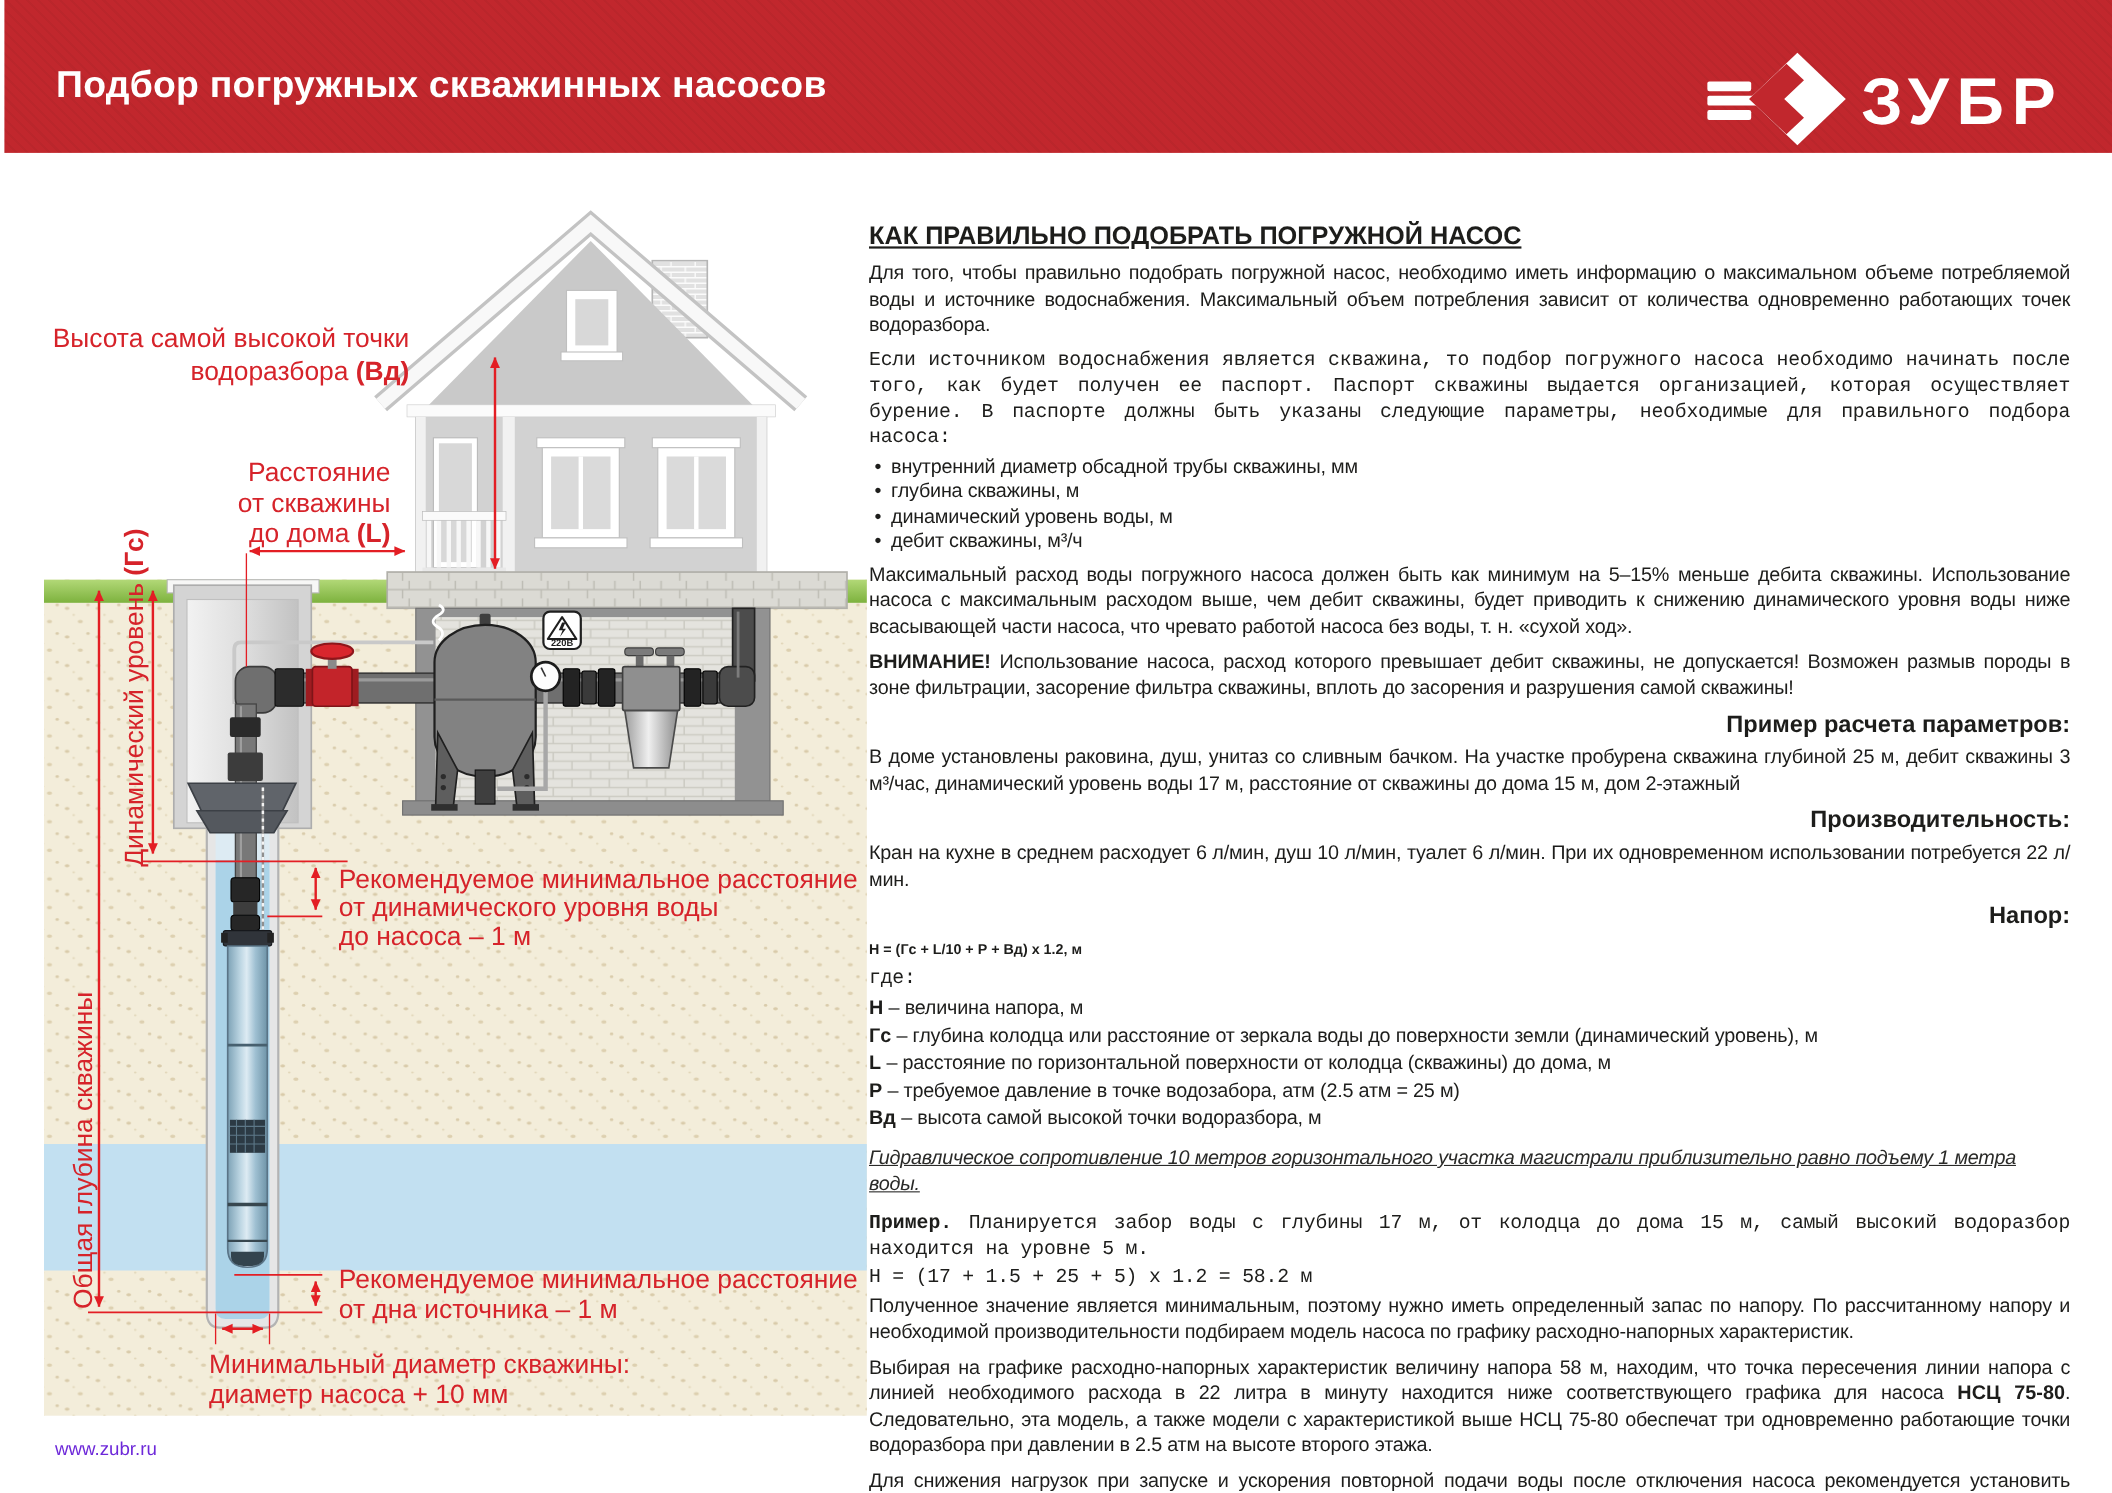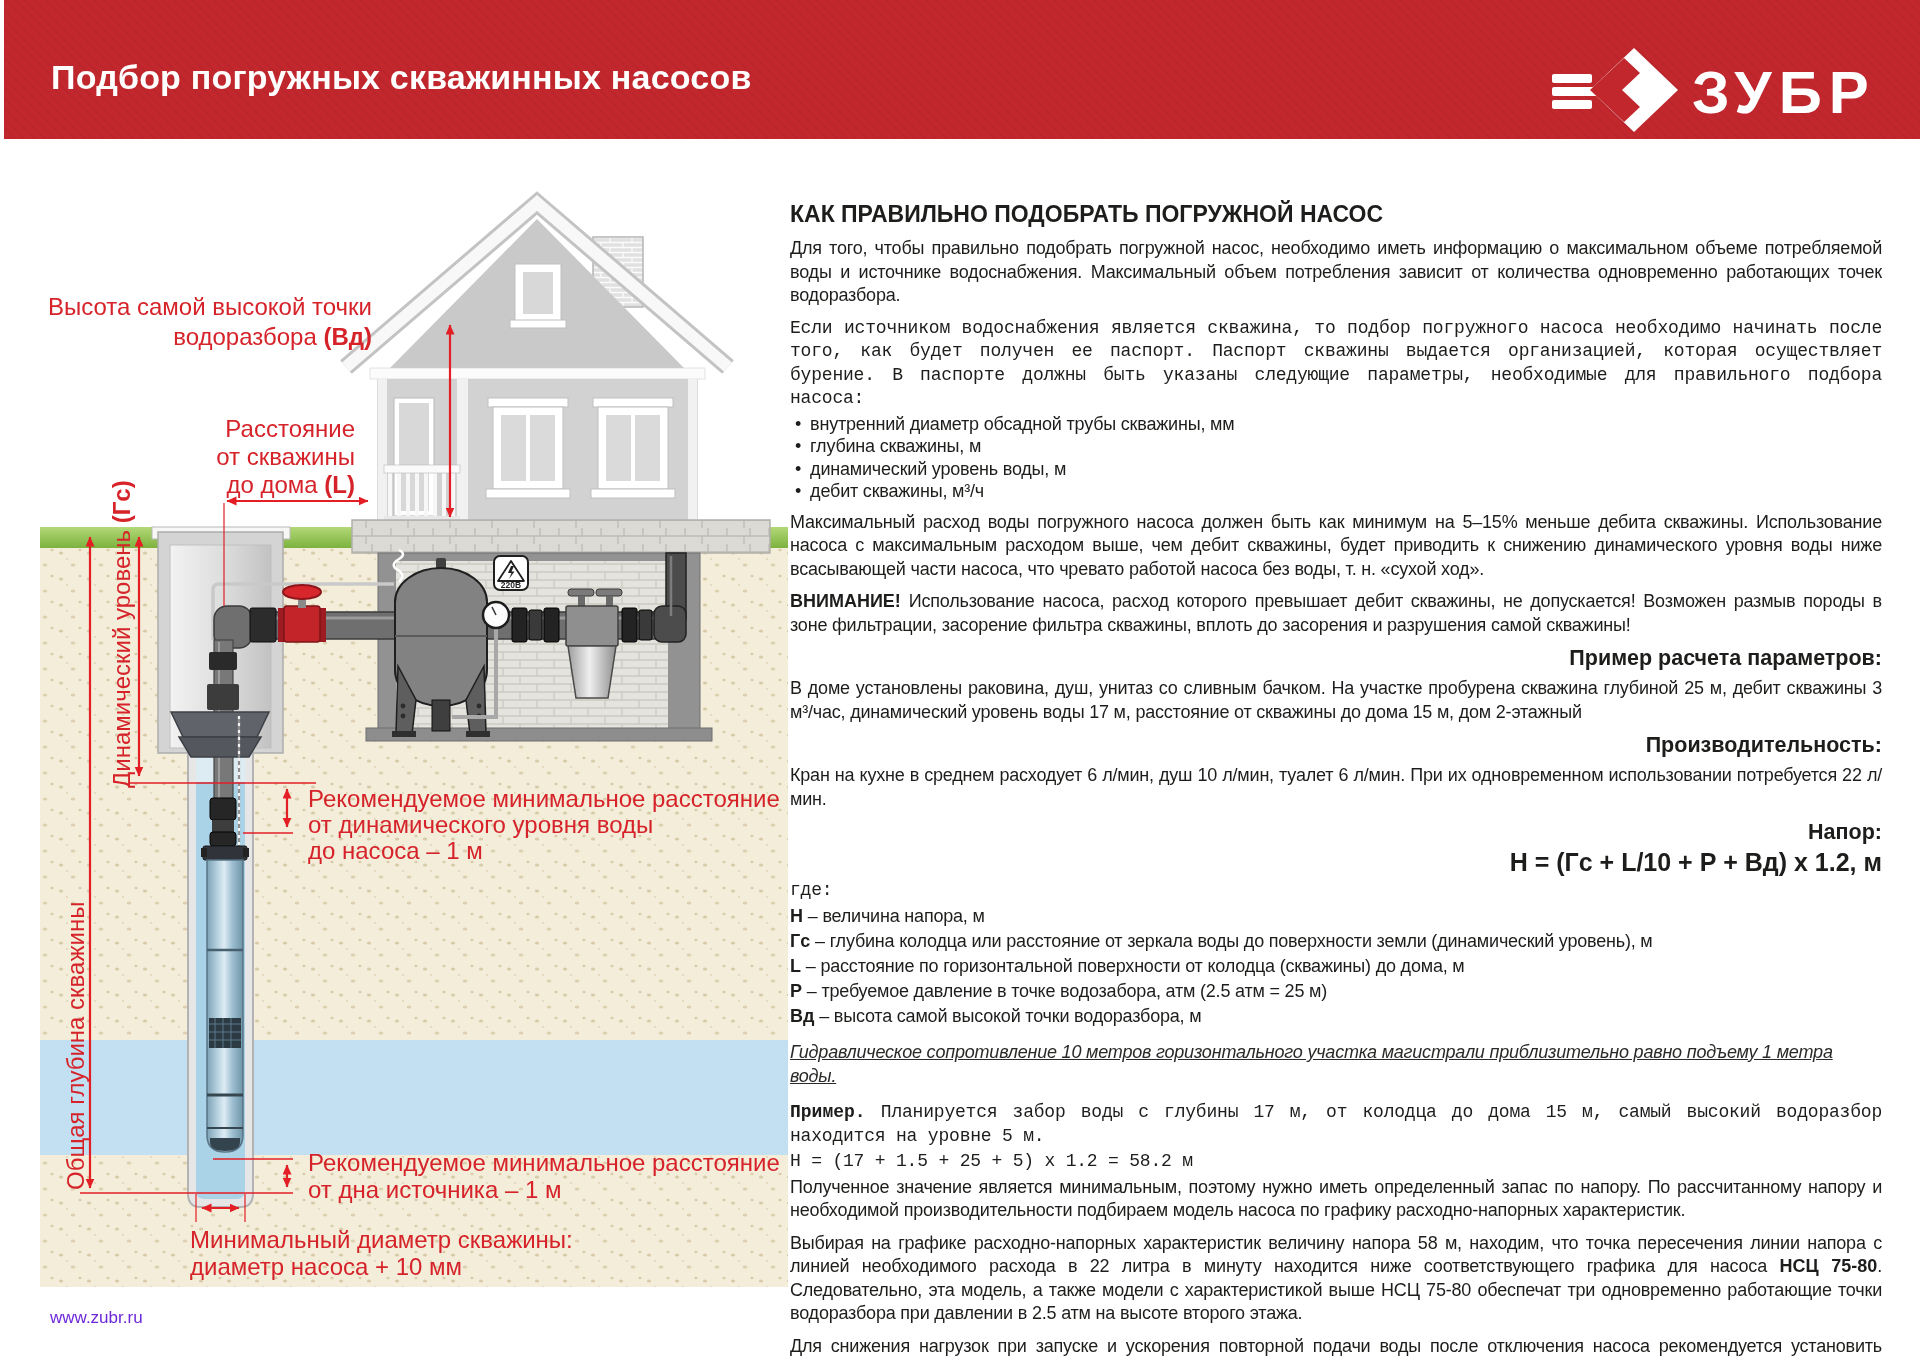--- a/index.html
+++ b/index.html
@@ -8,25 +8,25 @@
 
   
   .header{position:absolute;left:4px;top:0;width:1920px;height:139px;background:#c1272d;
           background-image:repeating-linear-gradient(45deg,rgba(0,0,0,.035) 0 2px,transparent 2px 7px);}
   .header-title{position:absolute;left:47px;top:58px;font-size:34px;font-weight:bold;color:#fff;letter-spacing:.2px;}
   .logo{position:absolute;left:1548px;top:44px;width:330px;height:92px;}
 
   
   .article{position:absolute;left:790px;top:201px;width:1092px;
            font-size:18px;line-height:23.5px;letter-spacing:-.2px;text-align:justify;}
-  .article h2{font-size:23px;line-height:26px;margin:0 0 10px;letter-spacing:0;}
+  .article h2{font-size:23px;line-height:26px;margin:0 0 10px;letter-spacing:0;text-decoration:underline;}
   .article h3{font-size:21.5px;line-height:24px;margin:6px 0 7px;letter-spacing:0;text-align:right;}
   .article p{margin:0 0 9px;}
   .article p.compact{margin:0 0 2px;font-family:Liberation Mono, monospace;}
-  .article p.formula{font-weight:normal;font-size:25px;margin:0 0 4px;text-align:right;}
+  .article p.formula{font-weight:normal;font-size:13px;margin:0 0 4px;text-align:left;}
   .article p.def{margin:0 0 1px;line-height:24px;text-align:left;}
   .article p.note{font-style:italic;margin:13px 0 13px;font-size:18px;color:#2a2a28;text-align:left;text-decoration:underline;}
   .bullets{margin:1px 0 8px;}
   .bullet-row{display:flex;gap:9px;padding-left:5px;line-height:22.5px;text-align:left;}
   .bullet-dot{flex:0 0 auto;}
   b{letter-spacing:0;}
 
   
   .footer-url{position:absolute;left:50px;top:1308px;font-size:17px;color:#6d28d9;}
 

